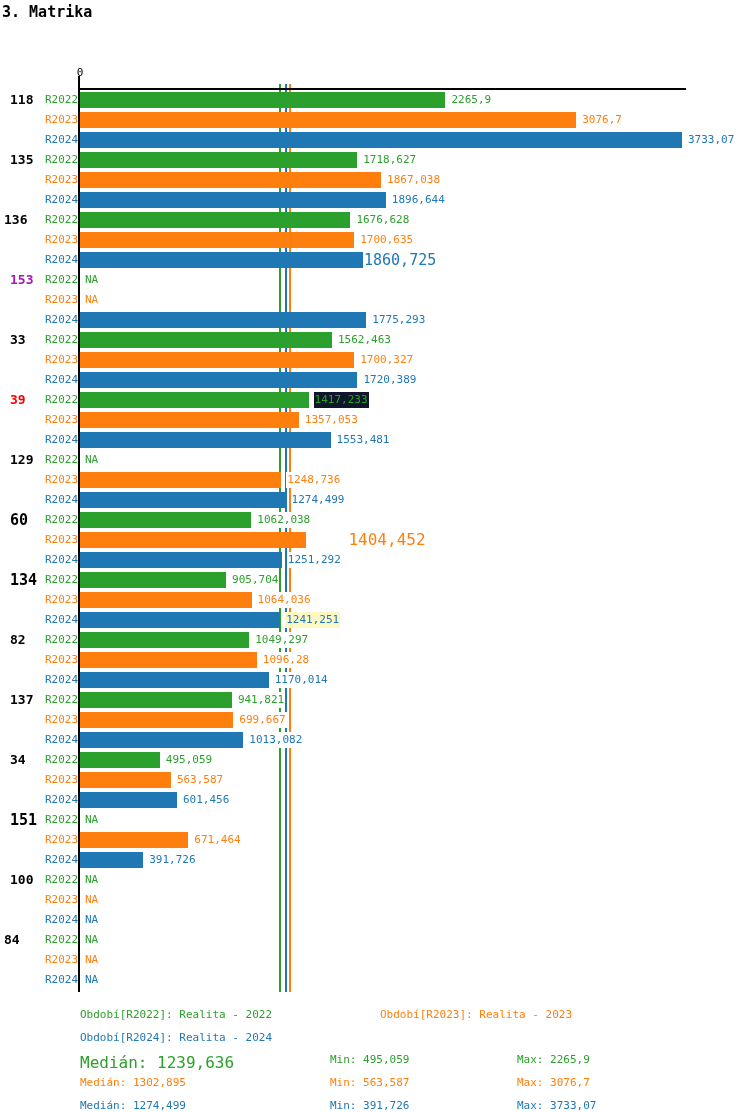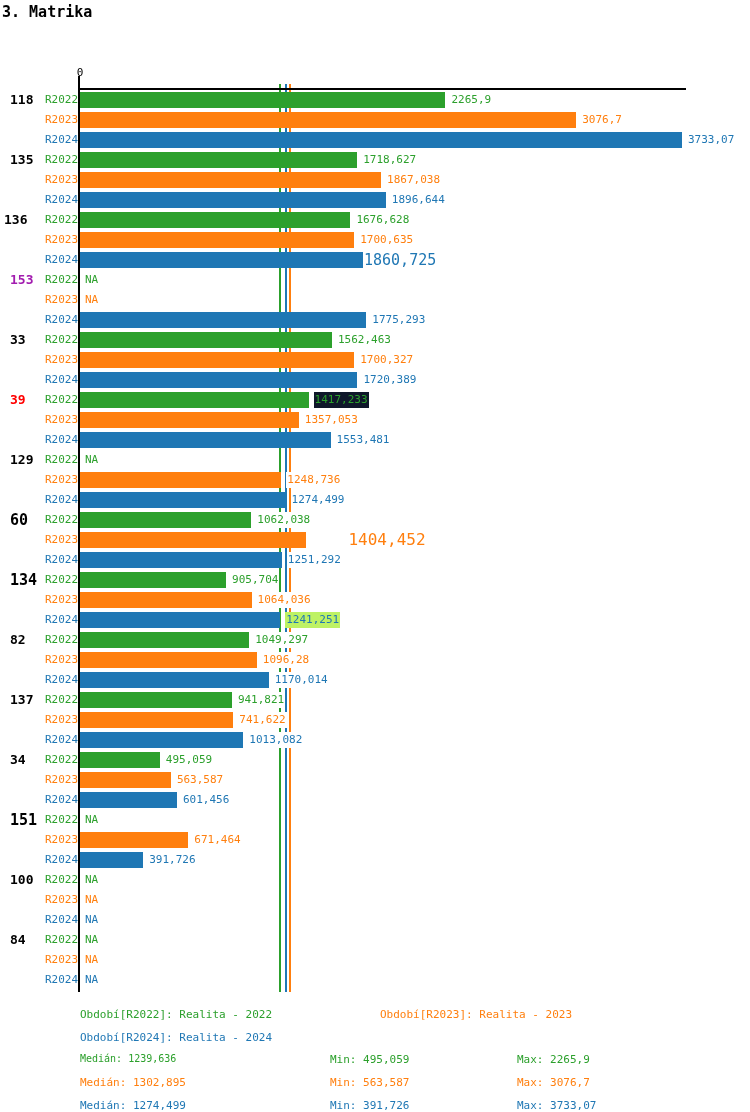--- a/index.html
+++ b/index.html
@@ -105,38 +105,38 @@
     <div class="lbl" style="position: absolute; left: 286.785px; top: 552px; height: 16px; line-height: 16px; font-size: 11px; background: rgb(255, 255, 255); padding: 0px 1px; z-index: 3; color: rgb(31, 119, 180);">1251,292</div>
     <div class="lbl" style="position: absolute; left: 10px; top: 572px; height: 16px; line-height: 16px; font-weight: bold; font-size: 15px; z-index: 3; color: rgb(0, 0, 0);">134</div>
     <div class="lbl" style="position: absolute; left: 45px; top: 572px; height: 16px; line-height: 16px; font-size: 11px; z-index: 3; color: rgb(44, 160, 44);">R2022</div>
     <div class="lbl" style="position: absolute; left: 80px; top: 572px; width: 146.055px; height: 16px; background: rgb(44, 160, 44); z-index: 2;"></div>
     <div class="lbl" style="position: absolute; left: 231.055px; top: 572px; height: 16px; line-height: 16px; font-size: 11px; background: rgb(255, 255, 255); padding: 0px 1px; z-index: 3; color: rgb(44, 160, 44);">905,704</div>
     <div class="lbl" style="position: absolute; left: 45px; top: 592px; height: 16px; line-height: 16px; font-size: 11px; z-index: 3; color: rgb(255, 127, 14);">R2023</div>
     <div class="lbl" style="position: absolute; left: 80px; top: 592px; width: 171.588px; height: 16px; background: rgb(255, 127, 14); z-index: 2;"></div>
     <div class="lbl" style="position: absolute; left: 256.588px; top: 592px; height: 16px; line-height: 16px; font-size: 11px; background: rgb(255, 255, 255); padding: 0px 1px; z-index: 3; color: rgb(255, 127, 14);">1064,036</div>
     <div class="lbl" style="position: absolute; left: 45px; top: 612px; height: 16px; line-height: 16px; font-size: 11px; z-index: 3; color: rgb(31, 119, 180);">R2024</div>
     <div class="lbl" style="position: absolute; left: 80px; top: 612px; width: 200.166px; height: 16px; background: rgb(31, 119, 180); z-index: 2;"></div>
-    <div class="lbl" style="position: absolute; left: 285.166px; top: 612px; height: 16px; line-height: 16px; font-size: 11px; background: #bef264; padding: 0px 1px; z-index: 3; color: rgb(31, 119, 180);">1241,251</div>
+    <div class="lbl" style="position: absolute; left: 285.166px; top: 612px; height: 16px; line-height: 16px; font-size: 11px; background: #fef9c3; padding: 0px 1px; z-index: 3; color: rgb(31, 119, 180);">1241,251</div>
     <div class="lbl" style="position: absolute; left: 10px; top: 632px; height: 16px; line-height: 16px; font-weight: bold; font-size: 13px; z-index: 3; color: rgb(0, 0, 0);">82</div>
     <div class="lbl" style="position: absolute; left: 45px; top: 632px; height: 16px; line-height: 16px; font-size: 11px; z-index: 3; color: rgb(44, 160, 44);">R2022</div>
     <div class="lbl" style="position: absolute; left: 80px; top: 632px; width: 169.211px; height: 16px; background: rgb(44, 160, 44); z-index: 2;"></div>
     <div class="lbl" style="position: absolute; left: 254.211px; top: 632px; height: 16px; line-height: 16px; font-size: 11px; background: rgb(255, 255, 255); padding: 0px 1px; z-index: 3; color: rgb(44, 160, 44);">1049,297</div>
     <div class="lbl" style="position: absolute; left: 45px; top: 652px; height: 16px; line-height: 16px; font-size: 11px; z-index: 3; color: rgb(255, 127, 14);">R2023</div>
     <div class="lbl" style="position: absolute; left: 80px; top: 652px; width: 176.788px; height: 16px; background: rgb(255, 127, 14); z-index: 2;"></div>
     <div class="lbl" style="position: absolute; left: 261.788px; top: 652px; height: 16px; line-height: 16px; font-size: 11px; background: rgb(255, 255, 255); padding: 0px 1px; z-index: 3; color: rgb(255, 127, 14);">1096,28</div>
     <div class="lbl" style="position: absolute; left: 45px; top: 672px; height: 16px; line-height: 16px; font-size: 11px; z-index: 3; color: rgb(31, 119, 180);">R2024</div>
     <div class="lbl" style="position: absolute; left: 80px; top: 672px; width: 188.678px; height: 16px; background: rgb(31, 119, 180); z-index: 2;"></div>
     <div class="lbl" style="position: absolute; left: 273.678px; top: 672px; height: 16px; line-height: 16px; font-size: 11px; background: rgb(255, 255, 255); padding: 0px 1px; z-index: 3; color: rgb(31, 119, 180);">1170,014</div>
     <div class="lbl" style="position: absolute; left: 10px; top: 692px; height: 16px; line-height: 16px; font-weight: bold; font-size: 13px; z-index: 3; color: rgb(0, 0, 0);">137</div>
     <div class="lbl" style="position: absolute; left: 45px; top: 692px; height: 16px; line-height: 16px; font-size: 11px; z-index: 3; color: rgb(44, 160, 44);">R2022</div>
     <div class="lbl" style="position: absolute; left: 80px; top: 692px; width: 151.879px; height: 16px; background: rgb(44, 160, 44); z-index: 2;"></div>
     <div class="lbl" style="position: absolute; left: 236.879px; top: 692px; height: 16px; line-height: 16px; font-size: 11px; background: rgb(255, 255, 255); padding: 0px 1px; z-index: 3; color: rgb(44, 160, 44);">941,821</div>
     <div class="lbl" style="position: absolute; left: 45px; top: 712px; height: 16px; line-height: 16px; font-size: 11px; z-index: 3; color: rgb(255, 127, 14);">R2023</div>
     <div class="lbl" style="position: absolute; left: 80px; top: 712px; width: 153.361px; height: 16px; background: rgb(255, 127, 14); z-index: 2;"></div>
-    <div class="lbl" style="position: absolute; left: 238.361px; top: 712px; height: 16px; line-height: 16px; font-size: 11px; background: rgb(255, 255, 255); padding: 0px 1px; z-index: 3; color: rgb(255, 127, 14);">741,622</div>
+    <div class="lbl" style="position: absolute; left: 238.361px; top: 712px; height: 16px; line-height: 16px; font-size: 11px; background: rgb(255, 255, 255); padding: 0px 1px; z-index: 3; color: rgb(255, 127, 14);">699,667</div>
     <div class="lbl" style="position: absolute; left: 45px; top: 732px; height: 16px; line-height: 16px; font-size: 11px; z-index: 3; color: rgb(31, 119, 180);">R2024</div>
     <div class="lbl" style="position: absolute; left: 80px; top: 732px; width: 163.371px; height: 16px; background: rgb(31, 119, 180); z-index: 2;"></div>
     <div class="lbl" style="position: absolute; left: 248.371px; top: 732px; height: 16px; line-height: 16px; font-size: 11px; background: rgb(255, 255, 255); padding: 0px 1px; z-index: 3; color: rgb(31, 119, 180);">1013,082</div>
     <div class="lbl" style="position: absolute; left: 10px; top: 752px; height: 16px; line-height: 16px; font-weight: bold; font-size: 13px; z-index: 3; color: rgb(0, 0, 0);">34</div>
     <div class="lbl" style="position: absolute; left: 45px; top: 752px; height: 16px; line-height: 16px; font-size: 11px; z-index: 3; color: rgb(44, 160, 44);">R2022</div>
     <div class="lbl" style="position: absolute; left: 80px; top: 752px; width: 79.8339px; height: 16px; background: rgb(44, 160, 44); z-index: 2;"></div>
     <div class="lbl" style="position: absolute; left: 164.834px; top: 752px; height: 16px; line-height: 16px; font-size: 11px; background: rgb(255, 255, 255); padding: 0px 1px; z-index: 3; color: rgb(44, 160, 44);">495,059</div>
     <div class="lbl" style="position: absolute; left: 45px; top: 772px; height: 16px; line-height: 16px; font-size: 11px; z-index: 3; color: rgb(255, 127, 14);">R2023</div>
     <div class="lbl" style="position: absolute; left: 80px; top: 772px; width: 90.8848px; height: 16px; background: rgb(255, 127, 14); z-index: 2;"></div>
     <div class="lbl" style="position: absolute; left: 175.885px; top: 772px; height: 16px; line-height: 16px; font-size: 11px; background: rgb(255, 255, 255); padding: 0px 1px; z-index: 3; color: rgb(255, 127, 14);">563,587</div>
@@ -152,31 +152,31 @@
     <div class="lbl" style="position: absolute; left: 45px; top: 852px; height: 16px; line-height: 16px; font-size: 11px; z-index: 3; color: rgb(31, 119, 180);">R2024</div>
     <div class="lbl" style="position: absolute; left: 80px; top: 852px; width: 63.1703px; height: 16px; background: rgb(31, 119, 180); z-index: 2;"></div>
     <div class="lbl" style="position: absolute; left: 148.17px; top: 852px; height: 16px; line-height: 16px; font-size: 11px; background: rgb(255, 255, 255); padding: 0px 1px; z-index: 3; color: rgb(31, 119, 180);">391,726</div>
     <div class="lbl" style="position: absolute; left: 10px; top: 872px; height: 16px; line-height: 16px; font-weight: bold; font-size: 13px; z-index: 3; color: rgb(0, 0, 0);">100</div>
     <div class="lbl" style="position: absolute; left: 45px; top: 872px; height: 16px; line-height: 16px; font-size: 11px; z-index: 3; color: rgb(44, 160, 44);">R2022</div>
     <div class="lbl" style="position: absolute; left: 85px; top: 872px; height: 16px; line-height: 16px; font-size: 11px; z-index: 3; color: rgb(44, 160, 44);">NA</div>
     <div class="lbl" style="position: absolute; left: 45px; top: 892px; height: 16px; line-height: 16px; font-size: 11px; z-index: 3; color: rgb(255, 127, 14);">R2023</div>
     <div class="lbl" style="position: absolute; left: 85px; top: 892px; height: 16px; line-height: 16px; font-size: 11px; z-index: 3; color: rgb(255, 127, 14);">NA</div>
     <div class="lbl" style="position: absolute; left: 45px; top: 912px; height: 16px; line-height: 16px; font-size: 11px; z-index: 3; color: rgb(31, 119, 180);">R2024</div>
     <div class="lbl" style="position: absolute; left: 85px; top: 912px; height: 16px; line-height: 16px; font-size: 11px; z-index: 3; color: rgb(31, 119, 180);">NA</div>
-    <div class="lbl" style="position: absolute; left: 10px; top: 932px; height: 16px; line-height: 16px; font-weight: bold; font-size: 13px; z-index: 3; color: rgb(0, 0, 0);">84</div>
+    <div class="lbl" style="position: absolute; left: 4px; top: 932px; height: 16px; line-height: 16px; font-weight: bold; font-size: 13px; z-index: 3; color: rgb(0, 0, 0);">84</div>
     <div class="lbl" style="position: absolute; left: 45px; top: 932px; height: 16px; line-height: 16px; font-size: 11px; z-index: 3; color: rgb(44, 160, 44);">R2022</div>
     <div class="lbl" style="position: absolute; left: 85px; top: 932px; height: 16px; line-height: 16px; font-size: 11px; z-index: 3; color: rgb(44, 160, 44);">NA</div>
     <div class="lbl" style="position: absolute; left: 45px; top: 952px; height: 16px; line-height: 16px; font-size: 11px; z-index: 3; color: rgb(255, 127, 14);">R2023</div>
     <div class="lbl" style="position: absolute; left: 85px; top: 952px; height: 16px; line-height: 16px; font-size: 11px; z-index: 3; color: rgb(255, 127, 14);">NA</div>
     <div class="lbl" style="position: absolute; left: 45px; top: 972px; height: 16px; line-height: 16px; font-size: 11px; z-index: 3; color: rgb(31, 119, 180);">R2024</div>
     <div class="lbl" style="position: absolute; left: 85px; top: 972px; height: 16px; line-height: 16px; font-size: 11px; z-index: 3; color: rgb(31, 119, 180);">NA</div>
     <div class="lbl" style="position: absolute; left: 80px; top: 1008px; font-size: 11px; z-index: 3; color: rgb(44, 160, 44);">Období[R2022]: Realita - 2022</div>
     <div class="lbl" style="position: absolute; left: 380px; top: 1008px; font-size: 11px; z-index: 3; color: rgb(255, 127, 14);">Období[R2023]: Realita - 2023</div>
     <div class="lbl" style="position: absolute; left: 80px; top: 1031px; font-size: 11px; z-index: 3; color: rgb(31, 119, 180);">Období[R2024]: Realita - 2024</div>
-    <div class="lbl" style="position: absolute; left: 80px; top: 1053px; font-size: 10px; z-index: 3; color: rgb(44, 160, 44);">Medián: 1239,636</div>
+    <div class="lbl" style="position: absolute; left: 80px; top: 1053px; font-size: 16px; z-index: 3; color: rgb(44, 160, 44);">Medián: 1239,636</div>
     <div class="lbl" style="position: absolute; left: 330px; top: 1053px; font-size: 11px; z-index: 3; color: rgb(44, 160, 44);">Min: 495,059</div>
     <div class="lbl" style="position: absolute; left: 517px; top: 1053px; font-size: 11px; z-index: 3; color: rgb(44, 160, 44);">Max: 2265,9</div>
     <div class="lbl" style="position: absolute; left: 80px; top: 1076px; font-size: 11px; z-index: 3; color: rgb(255, 127, 14);">Medián: 1302,895</div>
     <div class="lbl" style="position: absolute; left: 330px; top: 1076px; font-size: 11px; z-index: 3; color: rgb(255, 127, 14);">Min: 563,587</div>
     <div class="lbl" style="position: absolute; left: 517px; top: 1076px; font-size: 11px; z-index: 3; color: rgb(255, 127, 14);">Max: 3076,7</div>
     <div class="lbl" style="position: absolute; left: 80px; top: 1099px; font-size: 11px; z-index: 3; color: rgb(31, 119, 180);">Medián: 1274,499</div>
     <div class="lbl" style="position: absolute; left: 330px; top: 1099px; font-size: 11px; z-index: 3; color: rgb(31, 119, 180);">Min: 391,726</div>
     <div class="lbl" style="position: absolute; left: 517px; top: 1099px; font-size: 11px; z-index: 3; color: rgb(31, 119, 180);">Max: 3733,07</div>
   </div>
 

